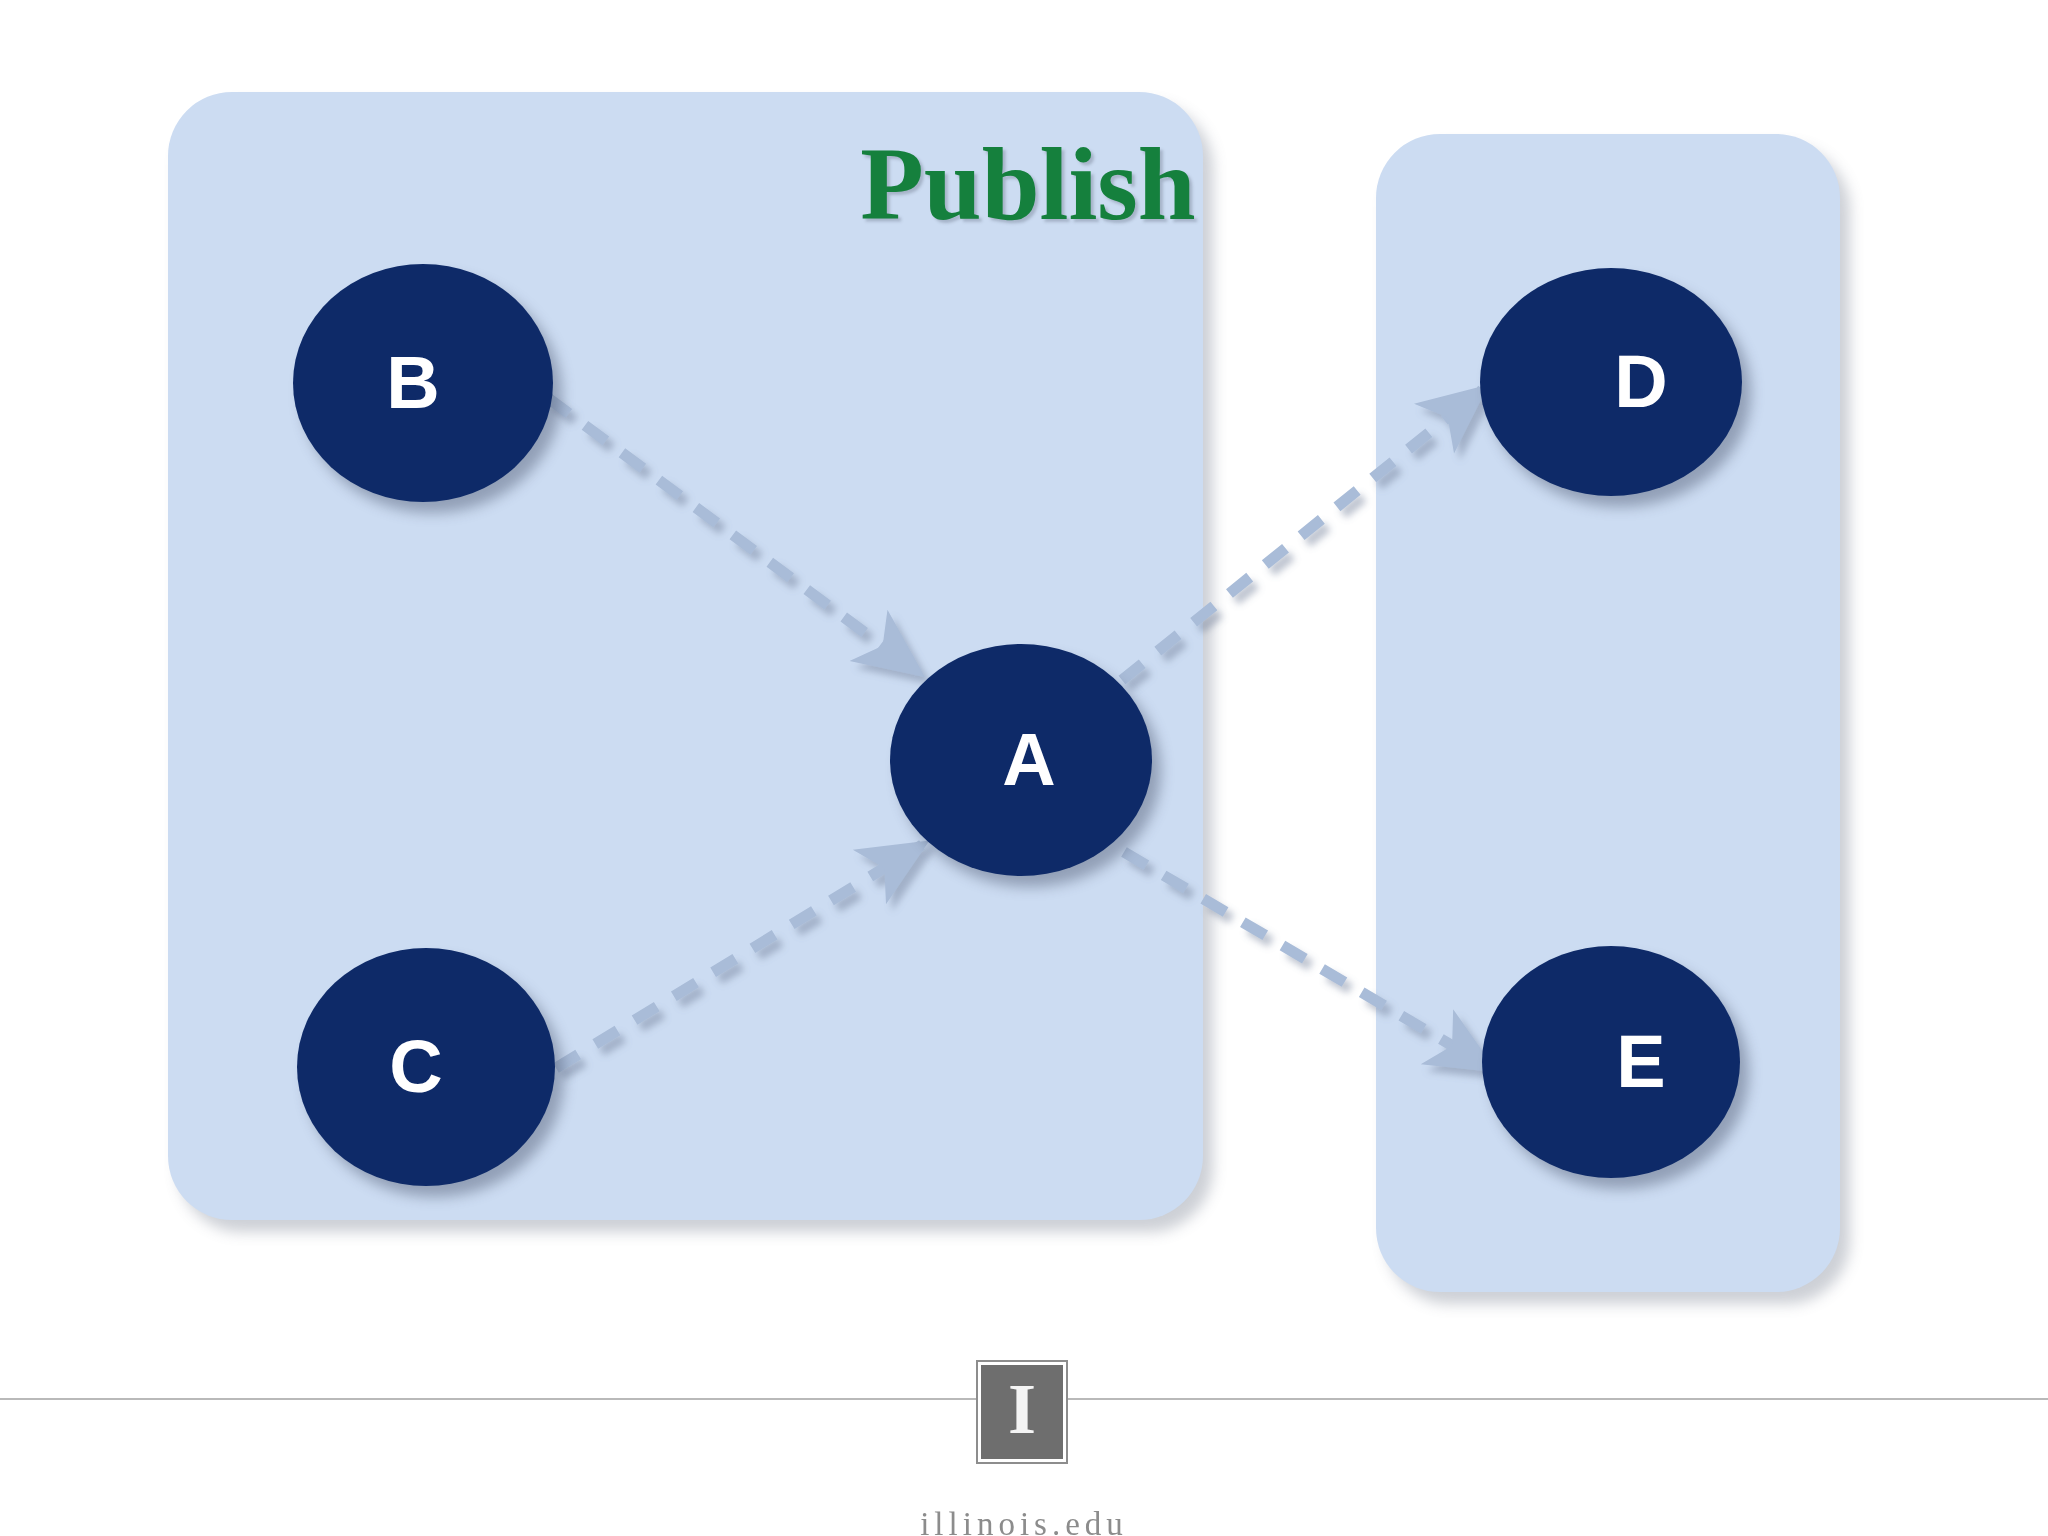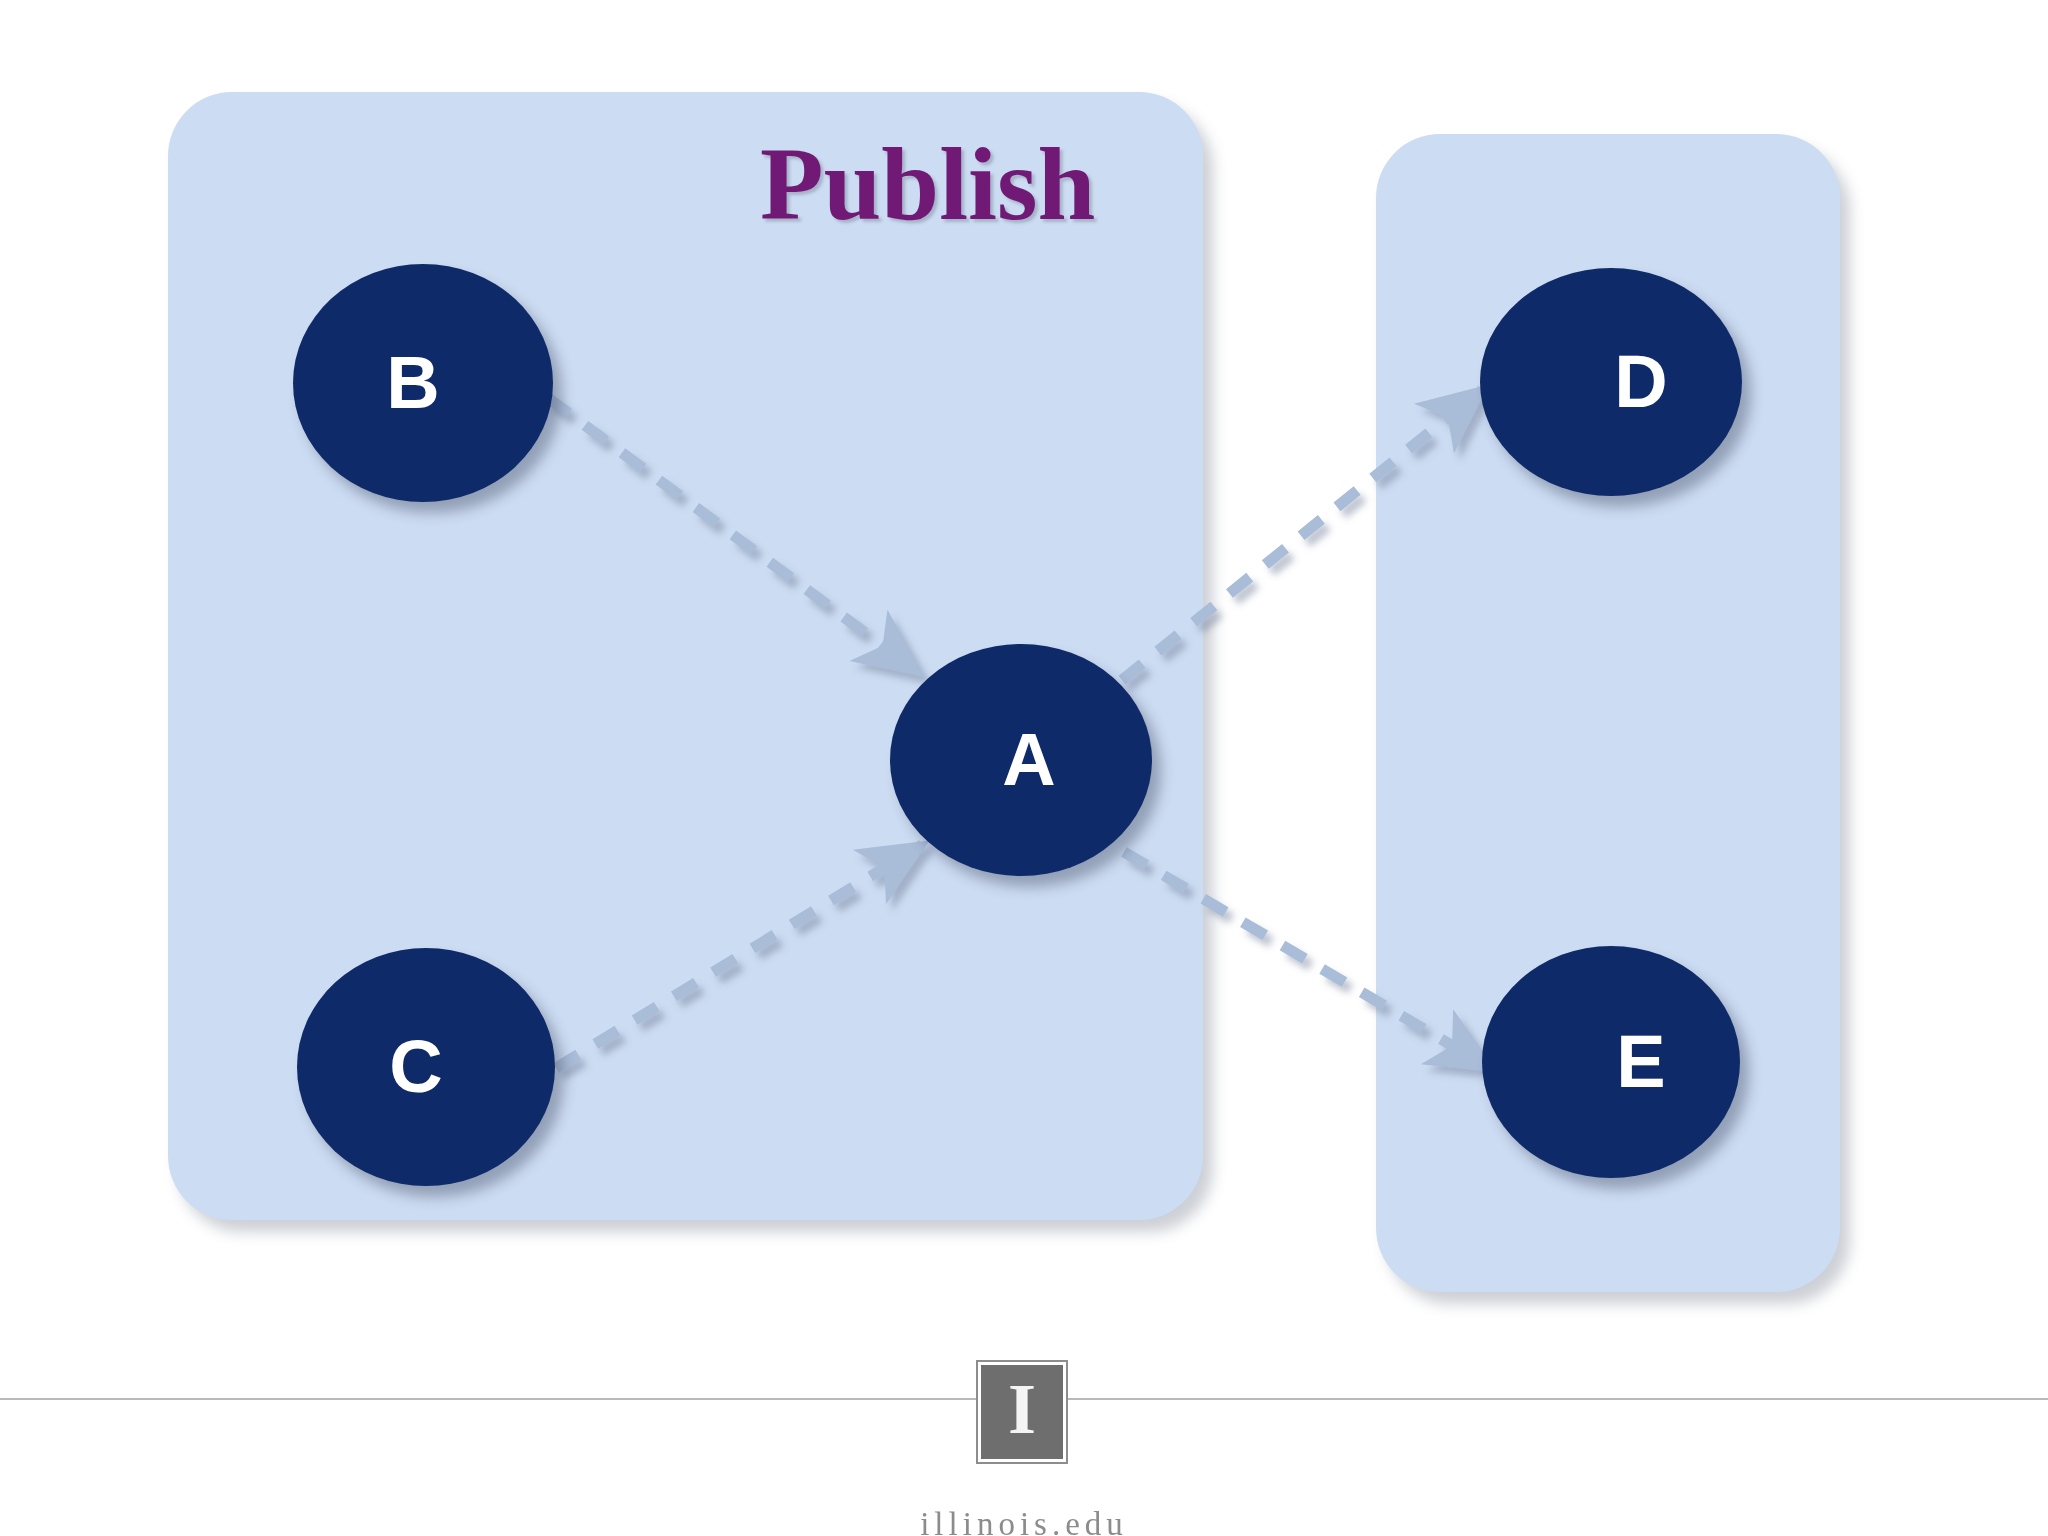--- a/index.html
+++ b/index.html
@@ -39,26 +39,26 @@
   #node-C span{transform:translate(-10px,0);}
   #node-A{left:890px;top:644px;width:262px;height:232px;font-size:74px;}
   #node-A span{transform:translate(8px,0);}
   #node-D{left:1480px;top:268px;width:262px;height:228px;font-size:74px;}
   #node-D span{transform:translate(30px,0);}
   #node-E{left:1482px;top:946px;width:258px;height:232px;font-size:74px;}
   #node-E span{transform:translate(30px,0);}
 
   
   #title{
-    position:absolute;left:760px;top:124px;width:600px;
-    text-align:left;
+    position:absolute;left:728px;top:124px;width:600px;
+    text-align:center;
     font-family:"Liberation Serif", serif;
     font-weight:bold;
     font-size:104px;
-    color:#701a75;
+    color:#15803d;
     text-shadow:3px 3px 3px rgba(120,130,150,0.45);
     letter-spacing:0px;
   }
 
   
   #arrows{position:absolute;left:0;top:0;width:2048px;height:1536px;}
 
   
   #caption-box{
     position:absolute;left:262px;top:1212px;width:895px;height:102px;

